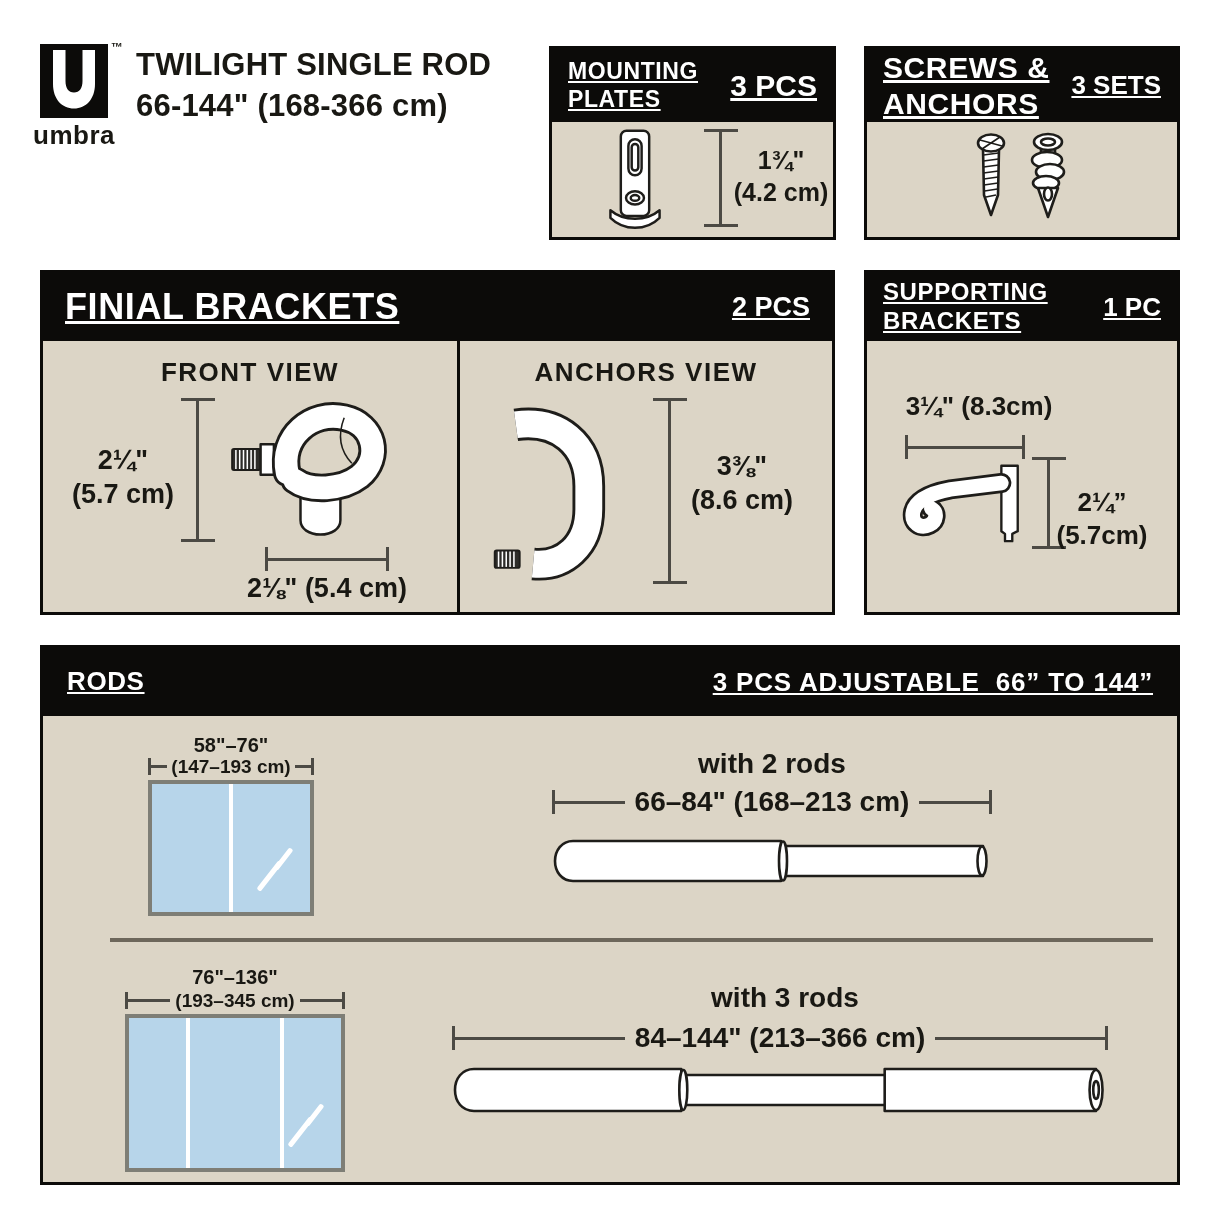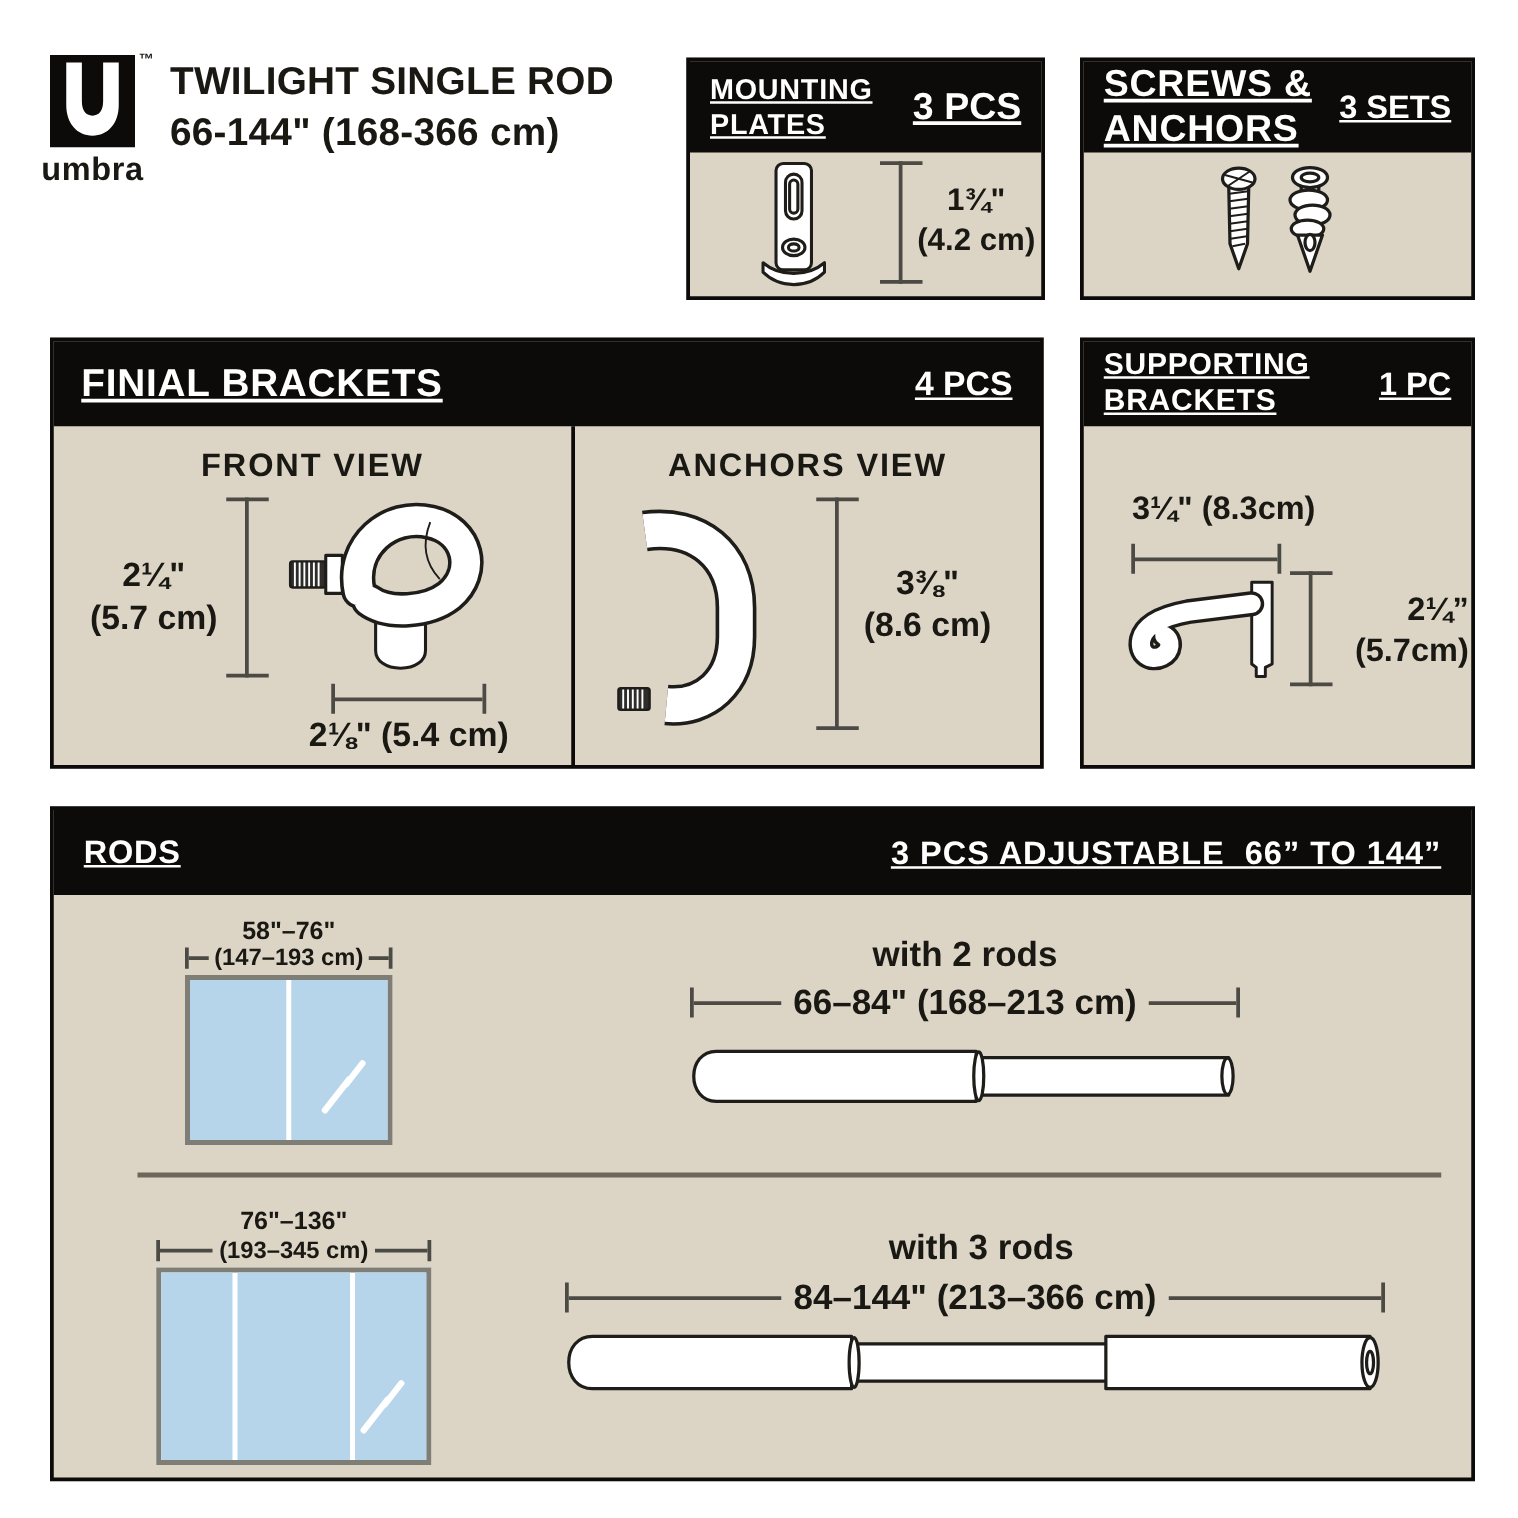--- a/index.html
+++ b/index.html
@@ -54,21 +54,21 @@
   
   #box-screws{left:864px;top:46px;width:316px;height:194px;}
   #box-screws .box-header{height:73px;}
   #box-screws .hdr-title{font-size:30px;width:170px;}
   #box-screws .hdr-qty{font-size:26px;}
   #box-screws .box-body{display:flex;justify-content:center;align-items:flex-start;gap:16px;padding-top:10px;}
 
   
   #box-finial{left:40px;top:270px;width:795px;height:345px;}
   #box-finial .box-header{height:68px;padding:0 22px;}
-  #box-finial .hdr-title{font-size:31px;}
+  #box-finial .hdr-title{font-size:36px;}
   #box-finial .hdr-qty{font-size:27px;}
   .finial-body{display:flex;height:271px;}
   .panel{position:relative;height:100%;}
   .panel-left{width:417px;border-right:3px solid var(--ink);}
   .panel-right{flex:1;}
   .view-title{position:absolute;top:16px;left:0;width:100%;text-align:center;font-size:26px;font-weight:700;letter-spacing:1.5px;}
   .fv-vdim{left:153px;top:57px;height:144px;}
   .fv-dims{position:absolute;left:5px;top:102px;width:150px;text-align:center;font-size:27px;line-height:34px;}
   .fv-svg{position:absolute;left:178px;top:52px;width:178px;height:152px;}
   .fv-hdim{left:222px;top:206px;width:124px;}
@@ -79,21 +79,21 @@
 
   
   #box-supporting{left:864px;top:270px;width:316px;height:345px;}
   #box-supporting .box-header{height:68px;}
   #box-supporting .hdr-title{font-size:24px;width:190px;}
   #box-supporting .hdr-qty{font-size:26px;}
   .sb-wlabel{position:absolute;left:10px;top:50px;width:204px;text-align:center;font-size:26px;}
   .sb-hdim{left:38px;top:94px;width:120px;}
   .sb-svg{position:absolute;left:20px;top:112px;width:156px;height:100px;}
   .sb-vdim{left:180px;top:116px;height:92px;}
-  .sb-dims{position:absolute;left:162px;top:130px;width:146px;text-align:right;font-size:26px;line-height:33px;}
+  .sb-dims{position:absolute;left:162px;top:145px;width:146px;text-align:center;font-size:26px;line-height:33px;}
 
   
   #box-rods{left:40px;top:645px;width:1140px;height:540px;}
   #box-rods .box-header{height:68px;padding:0 24px;}
   #box-rods .hdr-title{font-size:26px;}
   #box-rods .hdr-qty{font-size:26px;letter-spacing:.8px;}
   .rods-body{position:relative;height:466px;}
   .win-label{position:absolute;width:220px;text-align:center;font-size:20px;font-weight:700;}
   .rod-label{position:absolute;width:400px;text-align:center;font-size:28px;font-weight:700;}
   .r1-winlabel{left:78px;top:18px;}
@@ -204,21 +204,21 @@
           <ellipse class="ln" cx="23" cy="9" rx="14" ry="8"></ellipse>
           <ellipse class="ln" cx="23" cy="9" rx="7" ry="3.5"></ellipse>
         </svg>
       </div>
     </div>
   </div>
 
   <div class="box" id="box-finial">
     <div class="box-header">
       <div class="hdr-title">FINIAL BRACKETS</div>
-      <div class="hdr-qty">4 PCS</div>
+      <div class="hdr-qty">2 PCS</div>
     </div>
     <div class="finial-body">
       <div class="panel panel-left">
         <div class="view-title">FRONT VIEW</div>
         <div class="vdim fv-vdim"></div>
         <div class="fv-dims dim-label">
           <div>2¼"</div>
           <div>(5.7 cm)</div>
         </div>
         <div class="fv-svg">

